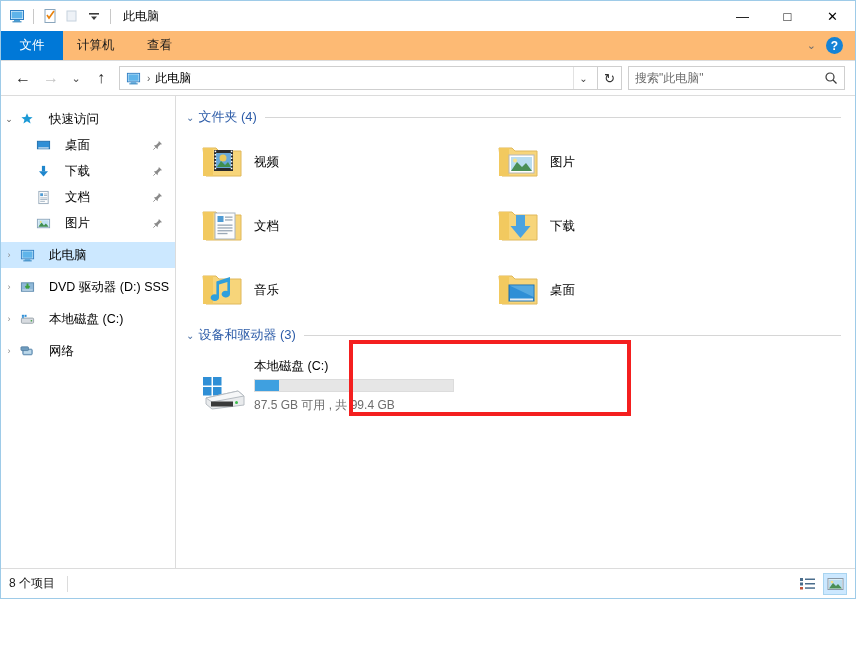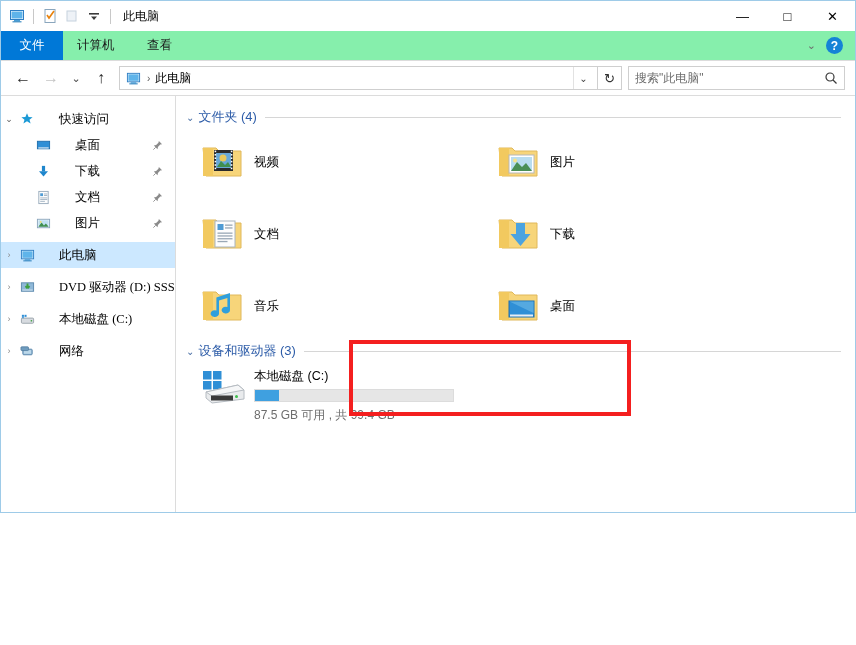--- a/index.html
+++ b/index.html
@@ -4,21 +4,21 @@
 <style>
   * { box-sizing: border-box; margin: 0; padding: 0; }
   html, body {
     width: 856px; height: 645px;
     font-family: "Liberation Sans", "DejaVu Sans", sans-serif;
     background: #ffffff;
     overflow: hidden;
   }
   .window {
     position: relative;
-    width: 856px; height: 513px;
+    width: 856px; height: 599px;
     background: #ffffff;
     border: 1px solid #9ecbe8;
     display: flex; flex-direction: column;
   }
 
   
   .titlebar {
     height: 30px; flex: 0 0 30px;
     display: flex; align-items: center;
     background: #ffffff;
@@ -42,21 +42,21 @@
   .win-btn {
     width: 45px; height: 30px;
     display: flex; align-items: center; justify-content: center;
     font-size: 13px; color: #000;
   }
 
   
   .ribbon {
     height: 30px; flex: 0 0 30px;
     display: flex; align-items: stretch;
-    background: #86efac;
+    background: #fdba74;
     border-bottom: 1px solid #dcdcdc;
     position: relative;
   }
   .tab {
     display: flex; align-items: center; justify-content: center;
     padding: 0 14px;
     font-size: 12.5px; color: #1a1a1a;
     min-width: 62px;
   }
   .tab.active { background: #0078d7; color: #ffffff; }
@@ -137,21 +137,21 @@
   .nav-chev {
     width: 16px; flex: 0 0 16px;
     display: flex; align-items: center; justify-content: center;
     font-size: 9px; color: #8a8a8a;
   }
   .nav-chev.down { color: #5a5a5a; }
   .nav-ico {
     width: 20px; flex: 0 0 20px;
     display: flex; align-items: center; justify-content: center;
   }
-  .nav-label { margin-left: 22px; white-space: nowrap; font-family: Liberation Serif, serif; }
+  .nav-label { margin-left: 12px; white-space: nowrap; }
   .nav-pin {
     margin-left: auto; margin-right: 12px;
     color: #8b8b8b; font-size: 11px;
   }
   .nav-item.child { padding-left: 16px; }
   .nav-gap { height: 6px; }
 
   
   .content {
     flex: 1 1 auto; background: #ffffff;
@@ -165,39 +165,39 @@
   .group-chev { font-size: 10px; color: #4a6fa5; margin-right: 4px; }
   .group-title {
     font-size: 13px; color: #2d5ca8; white-space: nowrap;
   }
   .group-rule {
     flex: 1 1 auto; height: 1px; background: #d6d6d6; margin-left: 8px;
   }
   .grid {
     display: grid;
     grid-template-columns: 296px 296px;
-    row-gap: 12px;
+    row-gap: 4px;
   }
   .tile {
     display: flex; align-items: center;
     height: 60px; padding-left: 8px;
   }
   .tile-ico {
     width: 56px; flex: 0 0 56px;
     display: flex; align-items: center; justify-content: center;
   }
   .tile-label { font-size: 12.5px; color: #000; margin-left: 4px; }
 
   .drive-grid {
     display: grid;
     grid-template-columns: 290px 300px;
     margin-top: 2px;
   }
   .drive {
-    display: flex; align-items: flex-start;
+    display: flex; align-items: flex-end;
     height: 64px; padding-left: 8px;
   }
   .drive-ico {
     width: 60px; flex: 0 0 60px;
     display: flex; align-items: center; justify-content: center;
   }
   .drive-info { flex: 1 1 auto; min-width: 0; }
   .drive-name { font-size: 12.5px; color: #000; white-space: nowrap; }
   .drive-bar {
     width: 200px; height: 13px; margin: 4px 0 3px 0;
@@ -612,14 +612,38 @@
         </div>
 
 
       </div>
 
       <div class="redbox" style="border-color: rgb(244, 31, 31);"></div>
 
     </div>
   </div>
 
+  <div class="statusbar">
+    <span class="status-text">8 个项目</span>
+    <span class="status-sep"></span>
+    <span class="view-btns">
+      <span class="view-btn">
+        <svg width="17" height="15" viewBox="0 0 17 15">
+          <rect x="1" y="2" width="3" height="3" fill="#4a6d8c"></rect>
+          <rect x="1" y="6.5" width="3" height="3" fill="#4a6d8c"></rect>
+          <rect x="1" y="11" width="3" height="2.5" fill="#c0543a"></rect>
+          <rect x="6" y="2.5" width="10" height="1.5" fill="#4a6d8c"></rect>
+          <rect x="6" y="7" width="10" height="1.5" fill="#4a6d8c"></rect>
+          <rect x="6" y="11.3" width="10" height="1.5" fill="#4a6d8c"></rect>
+        </svg>
+      </span>
+      <span class="view-btn active">
+        <svg width="17" height="14" viewBox="0 0 17 14">
+          <rect x="1" y="1.5" width="15" height="11" fill="#fff" stroke="#8a98a6" stroke-width="1"></rect>
+          <rect x="2" y="2.5" width="13" height="9" fill="#b9ddf0"></rect>
+          <path d="M2 11.5 L6 6 L9 9 L11 7 L15 11.5 Z" fill="#4a8f55"></path>
+          <circle cx="5" cy="5" r="1.3" fill="#f2e08a"></circle>
+        </svg>
+      </span>
+    </span>
+  </div>
 
 </div>
 
 </body></html>

